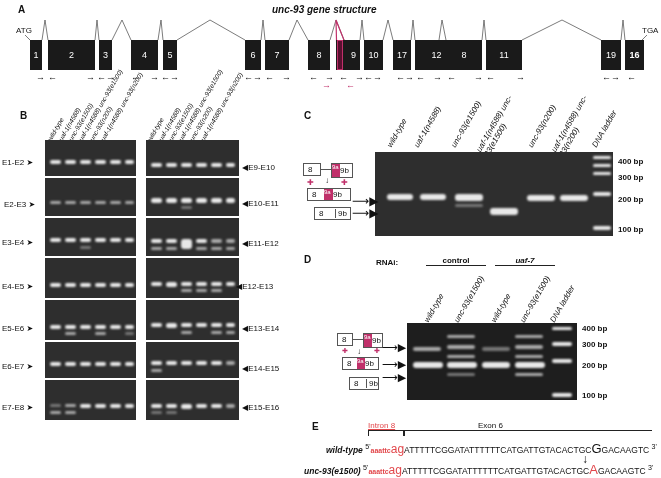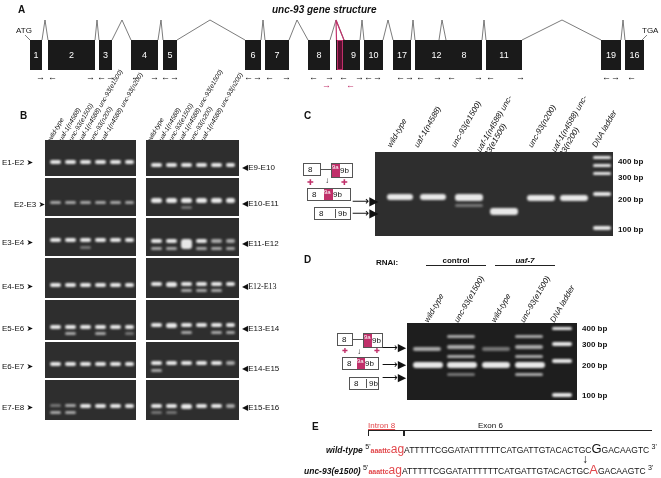--- a/index.html
+++ b/index.html
@@ -62,21 +62,21 @@
 <div class="exon" style="left:336px;top:40px;width:24px;height:30px;justify-content:flex-end;padding-right:4px;box-sizing:border-box;">
   <span style="position:absolute;left:1px;top:0;width:6px;height:30px;background:#5a1030;border:1px solid #c0306a;box-sizing:border-box;"></span>
   <span>9</span>
 </div>
 <div class="exon" style="left:364px;top:40px;width:19px;height:30px;">10</div>
 <div class="exon" style="left:393px;top:40px;width:18px;height:30px;">17</div>
 <div class="exon" style="left:415px;top:40px;width:43px;height:30px;">12</div>
 <div class="exon" style="left:446px;top:40px;width:36px;height:30px;">8</div>
 <div class="exon" style="left:486px;top:40px;width:36px;height:30px;">11</div>
 <div class="exon" style="left:601px;top:40px;width:20px;height:30px;">19</div>
-<div class="exon" style="left:625px;top:40px;width:19px;height:30px;">16</div>
+<div class="exon" style="left:625px;top:40px;width:19px;height:30px;font-weight:bold;">16</div>
 
 <div class="prim" style="left:36px;top:73px;">→</div>
 <div class="prim" style="left:48px;top:73px;">←</div>
 <div class="prim" style="left:86px;top:73px;">→</div>
 <div class="prim" style="left:97px;top:73px;">←→</div>
 <div class="prim" style="left:131px;top:73px;">←</div>
 <div class="prim" style="left:150px;top:73px;">→</div>
 <div class="prim" style="left:161px;top:73px;">←→</div>
 <div class="prim" style="left:244px;top:73px;">←→</div>
 <div class="prim" style="left:265px;top:73px;">←</div>
@@ -247,31 +247,31 @@
       <div class="band" style="left:35px;top:24px;width:11px;height:5px;"></div>
       <div class="band" style="left:50px;top:24px;width:11px;height:4px;"></div>
       <div class="band" style="left:65px;top:24px;width:11px;height:4px;"></div>
       <div class="band mid" style="left:80px;top:24px;width:9px;height:4px;"></div>
     <div class="band faint" style="left:5px;top:31px;width:11px;height:3px;"></div>
       <div class="band faint" style="left:20px;top:31px;width:11px;height:3px;"></div>
   </div>
 </div>
 
 <div class="rowlabel" style="left:2px;top:158px;"><span>E1-E2</span> ➤</div>
-<div class="rowlabel" style="left:14px;top:200px;text-align:center;"><span>E2-E3</span> ➤</div>
+<div class="rowlabel" style="left:4px;top:200px;text-align:center;"><span>E2-E3</span> ➤</div>
 <div class="rowlabel" style="left:2px;top:238px;"><span>E3-E4</span> ➤</div>
 <div class="rowlabel" style="left:2px;top:282px;"><span>E4-E5</span> ➤</div>
 <div class="rowlabel" style="left:2px;top:324px;"><span>E5-E6</span> ➤</div>
 <div class="rowlabel" style="left:2px;top:362px;"><span>E6-E7</span> ➤</div>
 <div class="rowlabel" style="left:2px;top:403px;"><span>E7-E8</span> ➤</div>
 
 <div class="rowlabel" style="left:242px;top:163px;">◀<span>E9-E10</span></div>
 <div class="rowlabel" style="left:242px;top:199px;">◀<span>E10-E11</span></div>
 <div class="rowlabel" style="left:242px;top:239px;">◀<span>E11-E12</span></div>
-<div class="rowlabel" style="left:242px;top:282px;font-family:Liberation Serif, serif;">◀<span>E12-E13</span></div>
+<div class="rowlabel" style="left:236px;top:282px;">◀<span>E12-E13</span></div>
 <div class="rowlabel" style="left:242px;top:324px;">◀<span>E13-E14</span></div>
 <div class="rowlabel" style="left:242px;top:364px;">◀<span>E14-E15</span></div>
 <div class="rowlabel" style="left:242px;top:403px;">◀<span>E15-E16</span></div>
 
 <div class="panel-letter" style="left:304px;top:110px;">C</div>
 <div class="lane-label-c" style="left:393px;top:140px;">wild-type</div>
 <div class="lane-label-c" style="left:420px;top:140px;">uaf-1(n4588)</div>
 <div class="lane-label-c" style="left:457px;top:140px;">unc-93(e1500)</div>
 <div class="lane-label-c" style="left:490px;top:140px;width:70px;white-space:normal;">uaf-1(n4588) unc-93(e1500)</div>
 <div class="lane-label-c" style="left:534px;top:140px;">unc-93(n200)</div>

